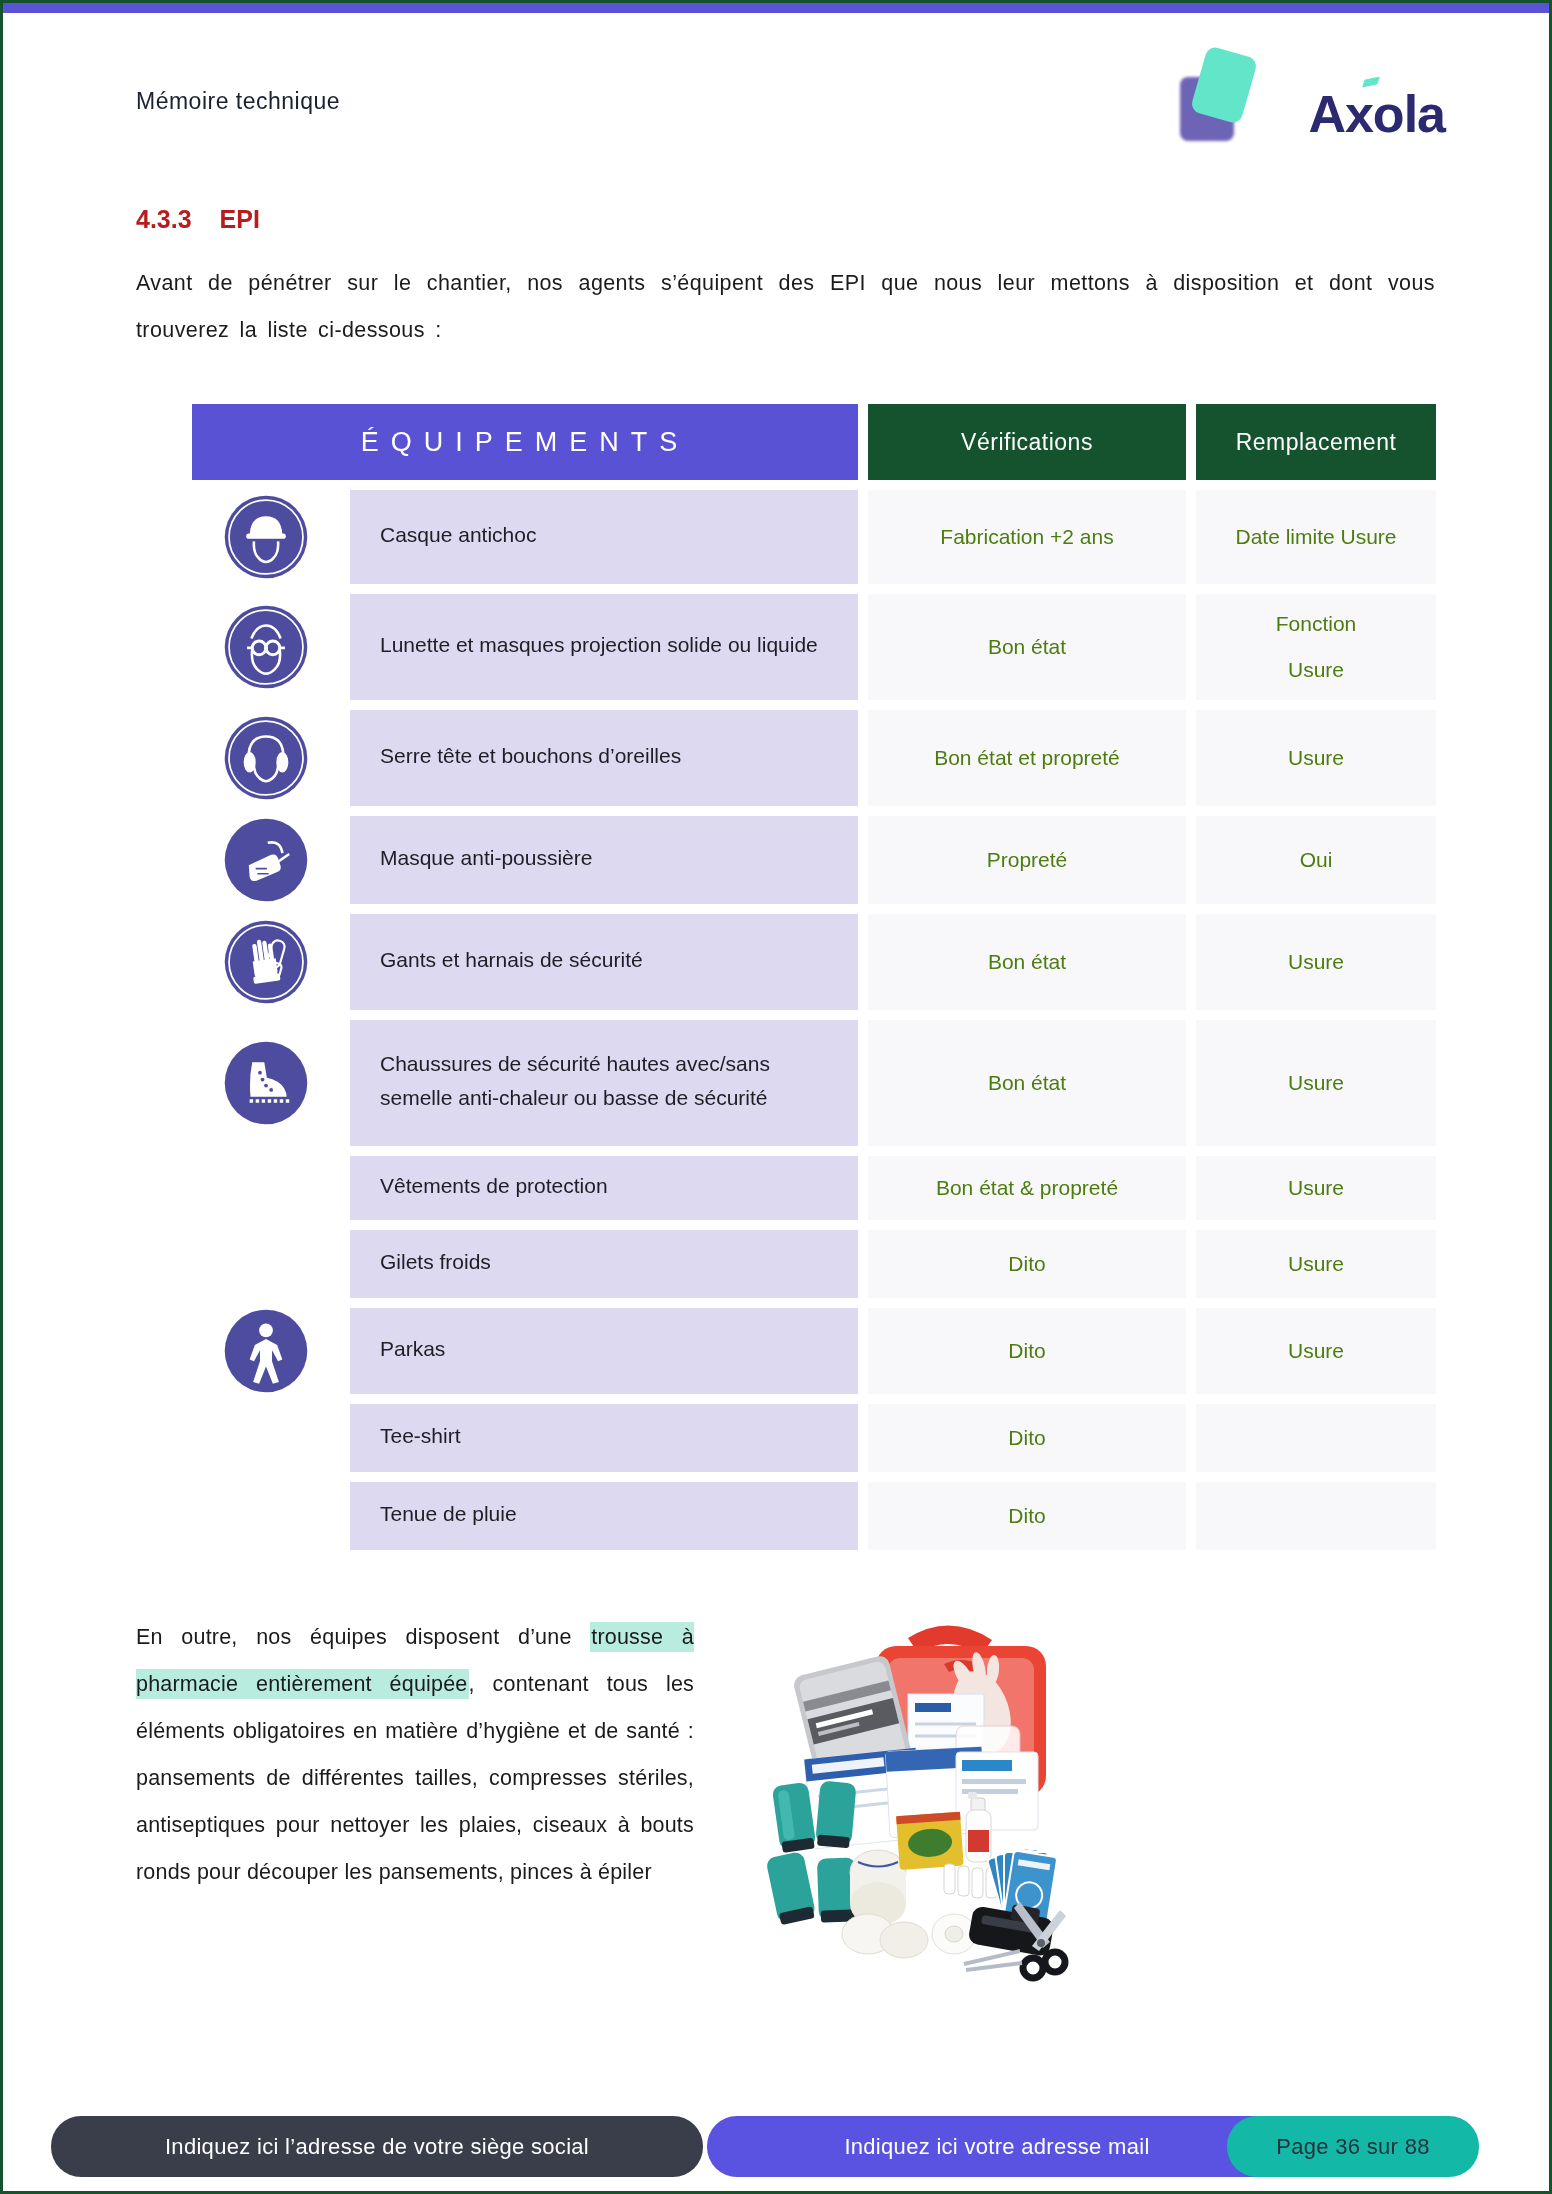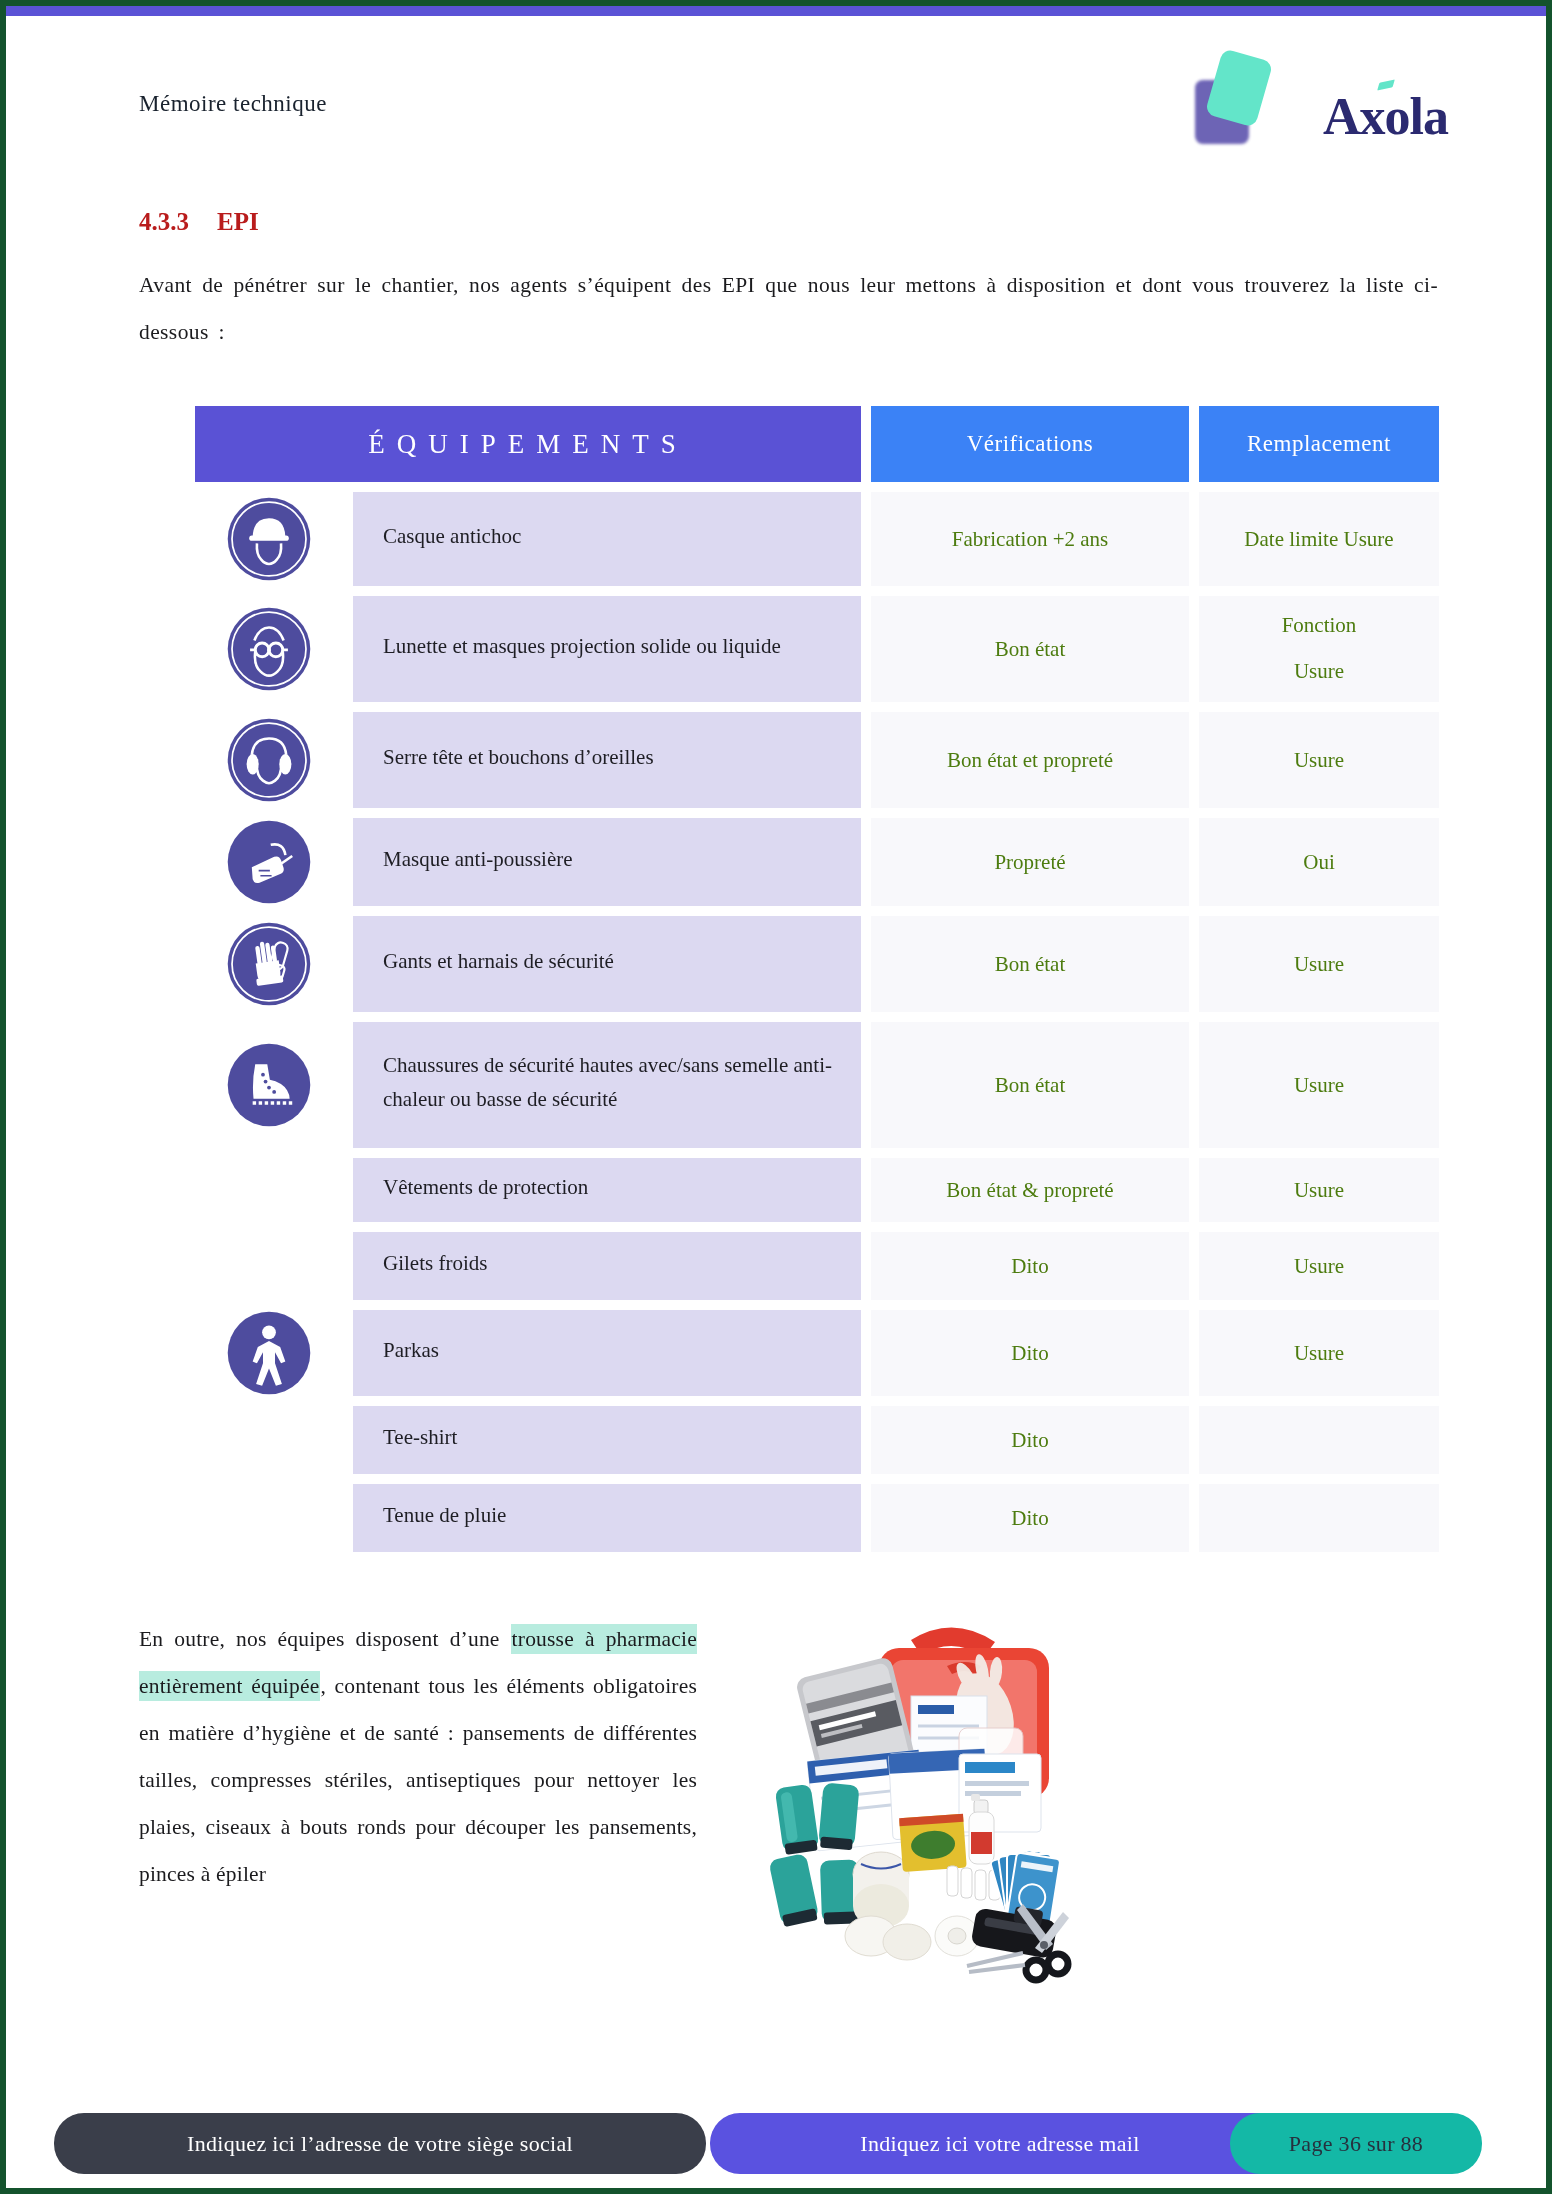--- a/index.html
+++ b/index.html
@@ -1,20 +1,20 @@
 <!DOCTYPE html>
 <html><head>
 <meta charset="utf-8">
 <style>
   * { margin:0; padding:0; box-sizing:border-box; }
   html,body { background:#fff; }
   .page {
     position:relative; width:1552px; height:2194px; background:#ffffff;
-    border:6px solid #14532d; overflow:hidden;
-    font-family:Liberation Serif, serif; color:#1c1c20;
+    border:3px solid #14532d; overflow:hidden;
+    font-family:Liberation Sans, sans-serif; color:#1c1c20;
   }
   .topbar { position:absolute; top:0; left:0; right:0; height:10px; background:#5B53D6; }
 
   .content { position:absolute; left:133px; top:10px; width:1299px; }
 
   
   .doc-header { display:flex; justify-content:space-between; align-items:center; margin-top:36px; height:104px; }
   .doc-title { font-size:23px; color:#19222e; letter-spacing:0.5px; }
   .logo { display:flex; align-items:center; margin-right:-10px;gap:32px; }
   .logo-mark { position:relative; width:84px; height:100px; }
@@ -27,21 +27,21 @@
   .section-heading { margin-top:52px; display:flex; gap:28px; font-size:25px; font-weight:bold; color:#b91c1c; }
 
   
   .intro { margin-top:26px; font-size:21.5px; line-height:47px; text-align:justify; color:#1b1b1e; word-spacing:4px; letter-spacing:0.4px; }
 
   
   .equip-table { margin-top:50px; margin-left:56px; width:1244px; }
   .t-head { display:grid; grid-template-columns:666px 318px 240px; column-gap:10px; margin-bottom:10px; }
   .head-cell { height:76px; display:flex; align-items:center; justify-content:center; color:#fff; }
   .head-equip { background:#5A52D5; font-size:27px; letter-spacing:12px; }
-  .head-dark { background:#3b82f6; font-size:23px; letter-spacing:0.5px; }
+  .head-dark { background:#14532d; font-size:23px; letter-spacing:0.5px; }
   .t-row { display:grid; grid-template-columns:148px 508px 318px 240px; column-gap:10px; margin-bottom:10px; }
   .icon-cell { display:flex; align-items:center; justify-content:center; background:#fff; }
   .name-cell { background:#DCD9F1; display:flex; align-items:center; padding:8px 18px 12px 30px; font-size:21px; line-height:1.6; color:#1e1e24; }
   .val-cell { background:#F8F8FB; display:flex; flex-direction:column; align-items:center; justify-content:center; text-align:center; font-size:21px; color:#4d7c0f; }
   .val-cell .line { line-height:1.6; margin:6px 0; }
 
   
   .kit-section { margin-top:64px; display:flex; align-items:flex-start; }
   .kit-text { width:558px; font-size:21.5px; line-height:47px; text-align:justify; color:#1b1b1e; letter-spacing:0.2px; }
   .hl { background:#B8ECDF; padding:3px 1px; }

